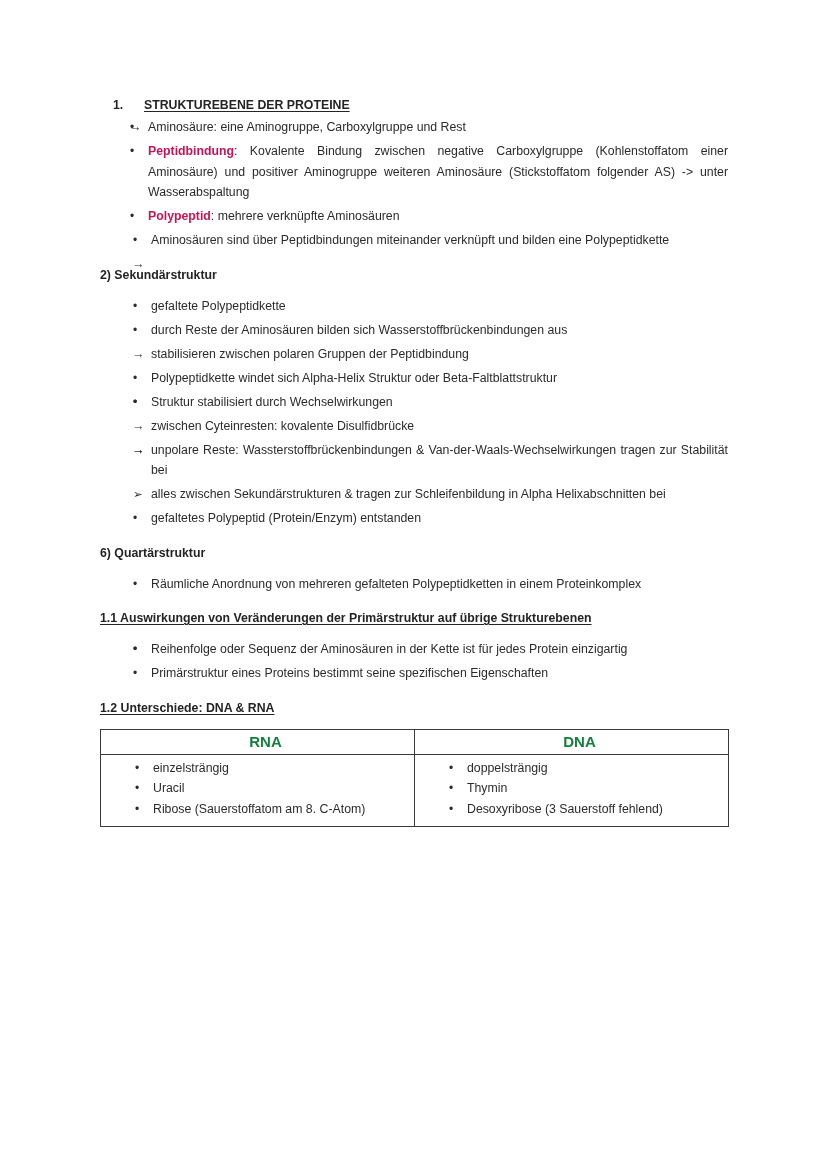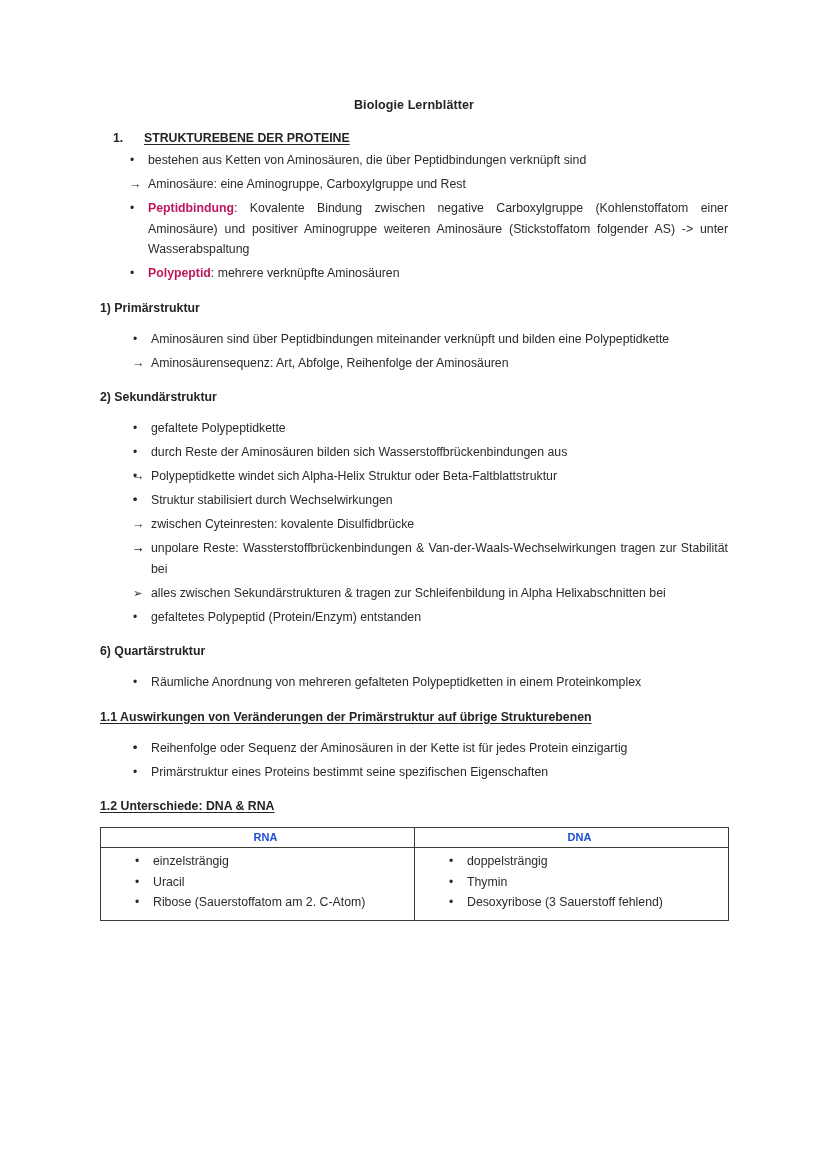--- a/index.html
+++ b/index.html
@@ -117,23 +117,23 @@
     table-layout: fixed;
   }
   table.cmp th, table.cmp td {
     border: 1px solid #3a3a3a;
     padding: 0;
     vertical-align: top;
   }
   table.cmp th {
     text-align: center;
     font-weight: bold;
-    font-size: 11px;
+    font-size: 15px;
     padding: 3px 0 4px 16px;
-    color: #1d4ed8;
+    color: #15803d;
   }
   table.cmp td { padding: 4px 0 6px 0; }
   table.cmp col.c1 { width: 314px; }
   table.cmp col.c2 { width: 314px; }
 
   ul.cell-list {
     list-style: none;
     margin: 0;
     padding: 0 6px 0 34px;
   }
@@ -150,50 +150,48 @@
     font-size: 12px;
     line-height: 19.5px;
   }
 </style>
 </head>
 <body>
 
 <div class="page">
   <div class="content">
 
-    <div class="doc-title">Biologie Lernblätter</div>
 
     <div class="num-heading">
       <span class="num">1.</span>
       <span class="htext">STRUKTUREBENE DER PROTEINE</span>
     </div>
     <ul class="blist lvl1">
-        <li><span class="mark dot">•</span><span class="txt">bestehen aus Ketten von Aminosäuren, die über Peptidbindungen verknüpft sind</span></li>
+        <li><span class="mark dot">•</span></li>
         <li><span class="mark arrow">→</span><span class="txt">Aminosäure: eine Aminogruppe, Carboxylgruppe und Rest</span></li>
         <li class="justify">
           <span class="mark dot">•</span>
           <span class="txt"><b>Peptidbindung</b>: Kovalente Bindung zwischen negative Carboxylgruppe (Kohlenstoffatom einer Aminosäure) und positiver Aminogruppe weiteren Aminosäure (Stickstoffatom folgender AS) -&gt; unter Wasserabspaltung</span>
         </li>
         <li><span class="mark dot">•</span><span class="txt"><b>Polypeptid</b>: mehrere verknüpfte Aminosäuren</span></li>
       </ul>
 
-    <div class="sec-heading">1) Primärstruktur</div>
     <ul class="blist lvl2">
         <li class="justify">
           <span class="mark dot">•</span>
           <span class="txt">Aminosäuren sind über Peptidbindungen miteinander verknüpft und bilden eine Polypeptidkette</span>
         </li>
-        <li><span class="mark arrow">→</span><span class="txt">Aminosäurensequenz: Art, Abfolge, Reihenfolge der Aminosäuren</span></li>
+        <li><span class="mark arrow">→</span></li>
       </ul>
 
     <div class="sec-heading">2) Sekundärstruktur</div>
     <ul class="blist lvl2">
         <li><span class="mark dot">•</span><span class="txt">gefaltete Polypeptidkette</span></li>
         <li><span class="mark dot">•</span><span class="txt">durch Reste der Aminosäuren bilden sich Wasserstoffbrückenbindungen aus</span></li>
-        <li><span class="mark arrow">→</span></li>
+        <li><span class="mark arrow">→</span><span class="txt">stabilisieren zwischen polaren Gruppen der Peptidbindung</span></li>
         <li><span class="mark dot">•</span><span class="txt">Polypeptidkette windet sich Alpha-Helix Struktur oder Beta-Faltblattstruktur</span></li>
       </ul>
 
     <ul class="blist lvl2">
         <li><span class="mark dot">•</span></li>
         <li><span class="mark dot">•</span><span class="txt">Struktur stabilisiert durch Wechselwirkungen</span></li>
         <li><span class="mark arrow">→</span><span class="txt">zwischen Cyteinresten: kovalente Disulfidbrücke</span></li>
         <li><span class="mark arrow">→</span></li>
         <li class="justify">
           <span class="mark arrow">→</span>
@@ -231,21 +229,21 @@
             <th>RNA</th>
             <th>DNA</th>
           </tr>
         </thead>
         <tbody>
           <tr>
             <td>
               <ul class="cell-list">
                   <li><span class="mark">•</span><span>einzelsträngig</span></li>
                   <li><span class="mark">•</span><span>Uracil</span></li>
-                  <li><span class="mark">•</span><span>Ribose (Sauerstoffatom am 2. C-Atom)</span></li>
+                  <li><span class="mark">•</span><span>Ribose (Sauerstoffatom am 8. C-Atom)</span></li>
                 </ul>
             </td>
             <td>
               <ul class="cell-list">
                   <li><span class="mark">•</span><span>doppelsträngig</span></li>
                   <li><span class="mark">•</span><span>Thymin</span></li>
                   <li><span class="mark">•</span><span>Desoxyribose (3 Sauerstoff fehlend)</span></li>
                 </ul>
             </td>
           </tr>

